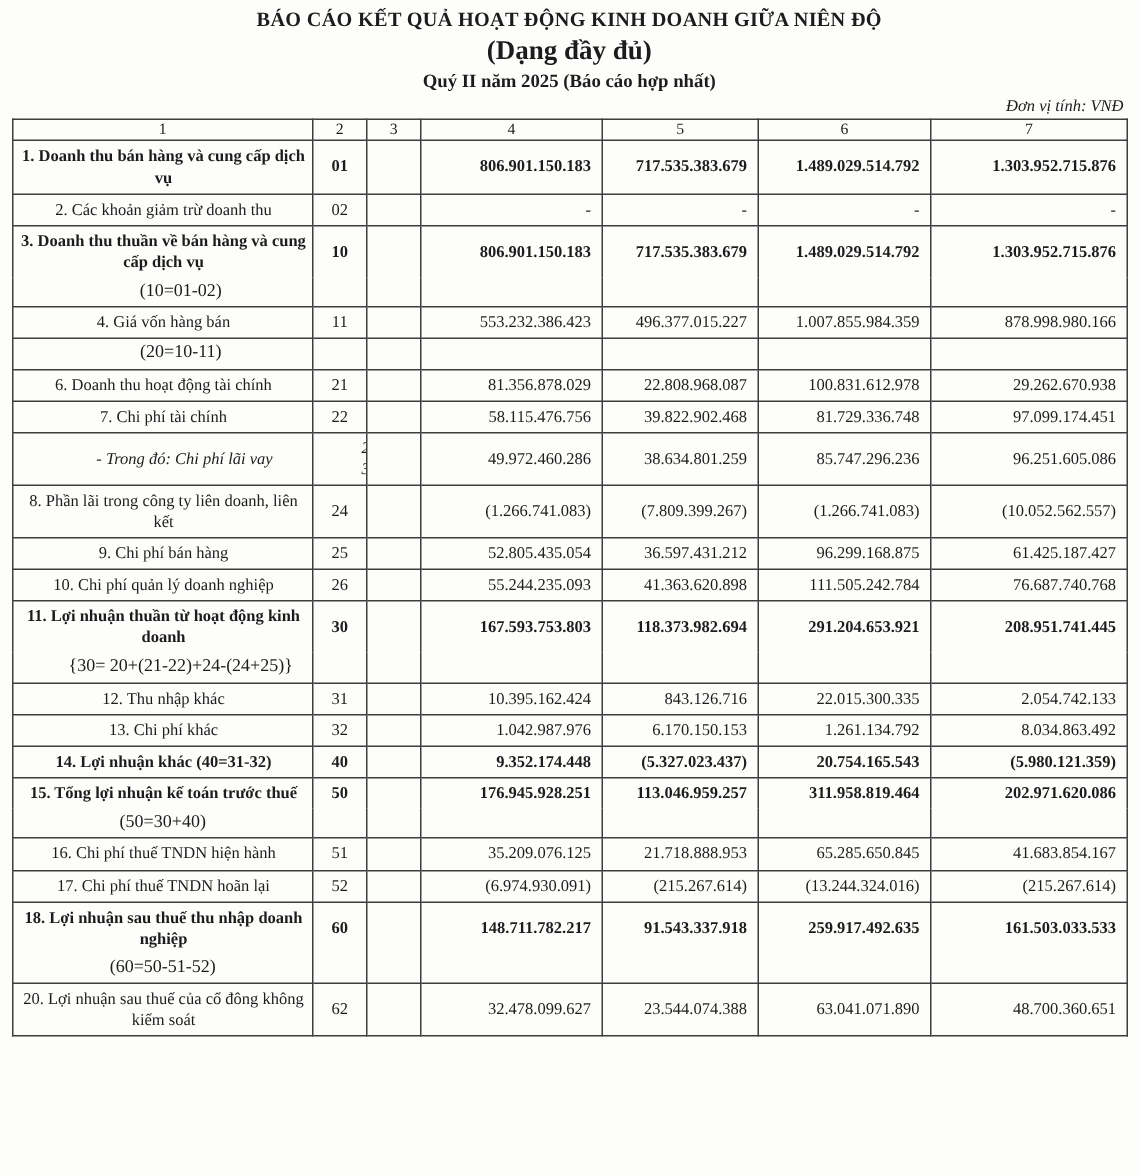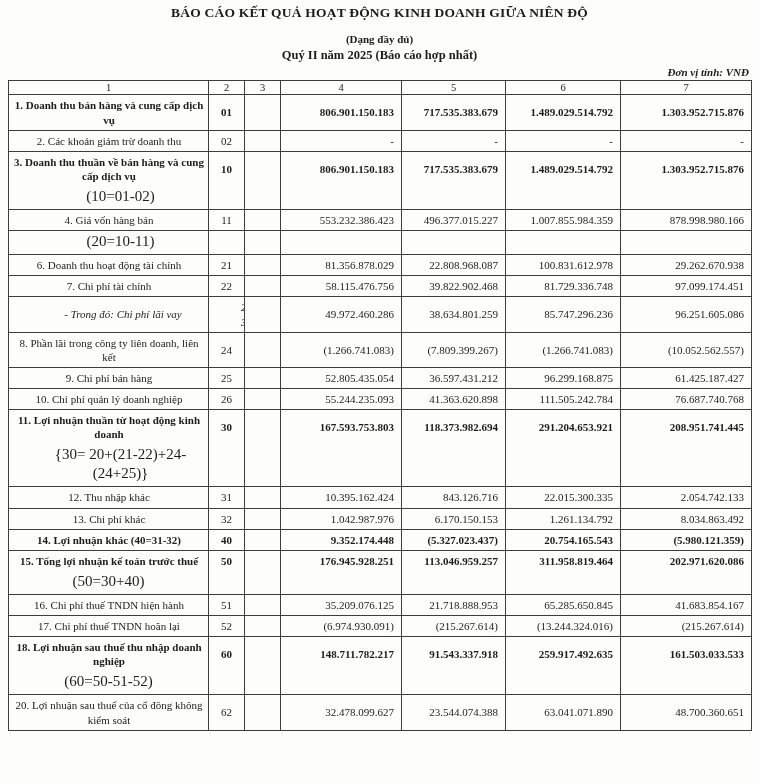--- a/index.html
+++ b/index.html
@@ -7,27 +7,27 @@
     width: 759px; height: 784px;
     overflow: hidden;
     background: #fdfdfb;
     color: #1c1c1c;
     font-family: "Liberation Serif", "DejaVu Serif", serif;
   }
   .page { width: 759px; height: 760px; }
 
   .title-block { text-align: center; padding-top: 5px; }
   .title-main   { font-weight: bold; font-size: 13.5px; letter-spacing: .2px; }
-  .title-sub    { font-weight: bold; font-size: 11px; margin-top: 12px; }
+  .title-sub    { font-weight: bold; font-size: 18px; margin-top: 2px; }
   .title-period { font-weight: bold; font-size: 12.5px; margin-top: 3px; }
 
   .unit-note {
     text-align: right; font-style: italic;
     font-size: 11px; padding-right: 10px;
-    margin-top: 3px; margin-bottom: 2px; font-weight: bold;
+    margin-top: 3px; margin-bottom: 2px;
   }
 
   table.report {
     border-collapse: collapse;
     table-layout: fixed;
     width: 743px;
     margin-left: 8px;
   }
   th, td {
     border: 1px solid #3d3d3d;
@@ -49,21 +49,21 @@
   td.label { text-align: center; padding-left: 4px; padding-right: 3px; }
   td.code  { text-align: center; }
   td.note  { text-align: center; }
   td.val   { text-align: right; padding-right: 7px; }
 
   tr.bold td { font-weight: bold; }
   tr.italic td.label, tr.italic td.code { font-style: italic; padding-left: 32px; }
 
   tr.main-with-formula td { border-bottom: none; }
   tr.formula-row td { border-top: none; font-weight: normal; height: 14px; padding-top: 1px; padding-bottom: 3px; }
-  tr.formula-row td.formula { padding-left: 3px; font-size: 15px; }
+  tr.formula-row td.formula { padding-left: 3px; font-size: 12px; }
   tr.formula-row td.formula.indent { padding-left: 27px; }
 </style>
 </head>
 <body>
 
 <div class="page">
 
   <div class="title-block">
     <div class="title-main">BÁO CÁO KẾT QUẢ HOẠT ĐỘNG KINH DOANH GIỮA NIÊN ĐỘ</div>
     <div class="title-sub">(Dạng đầy đủ)</div>

